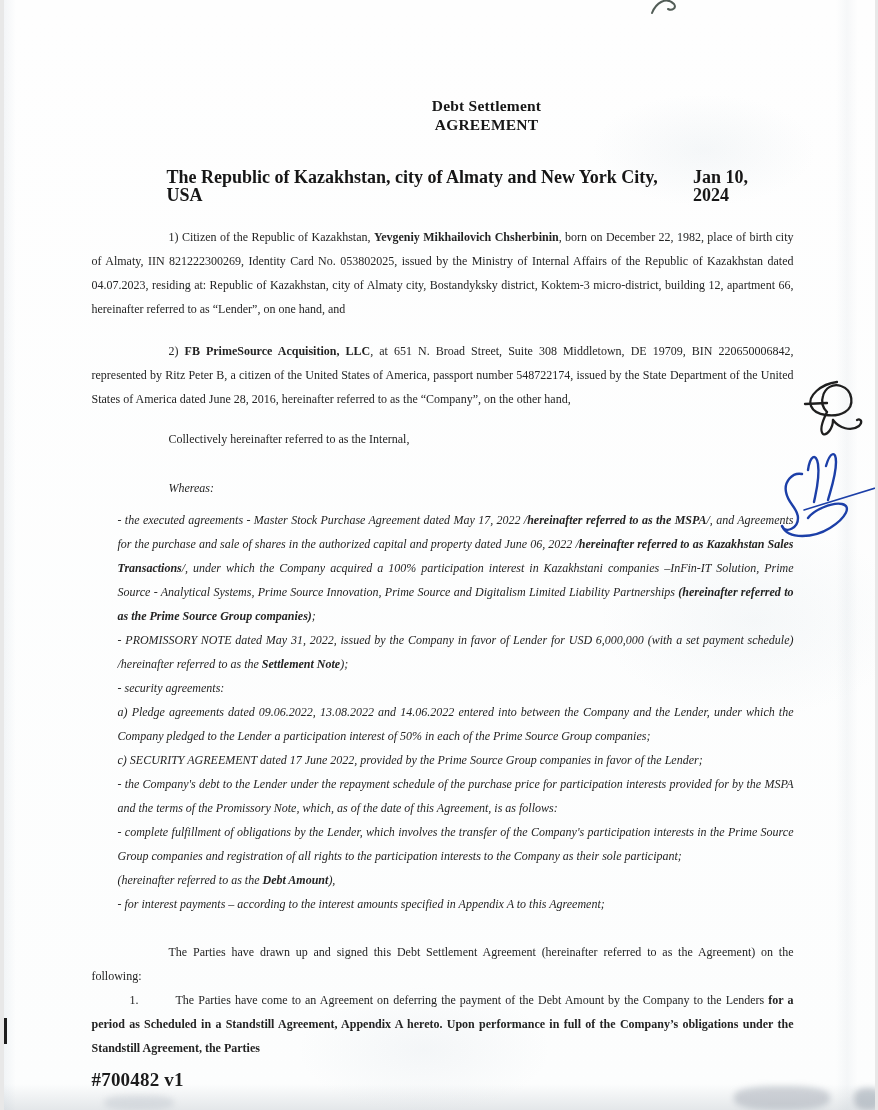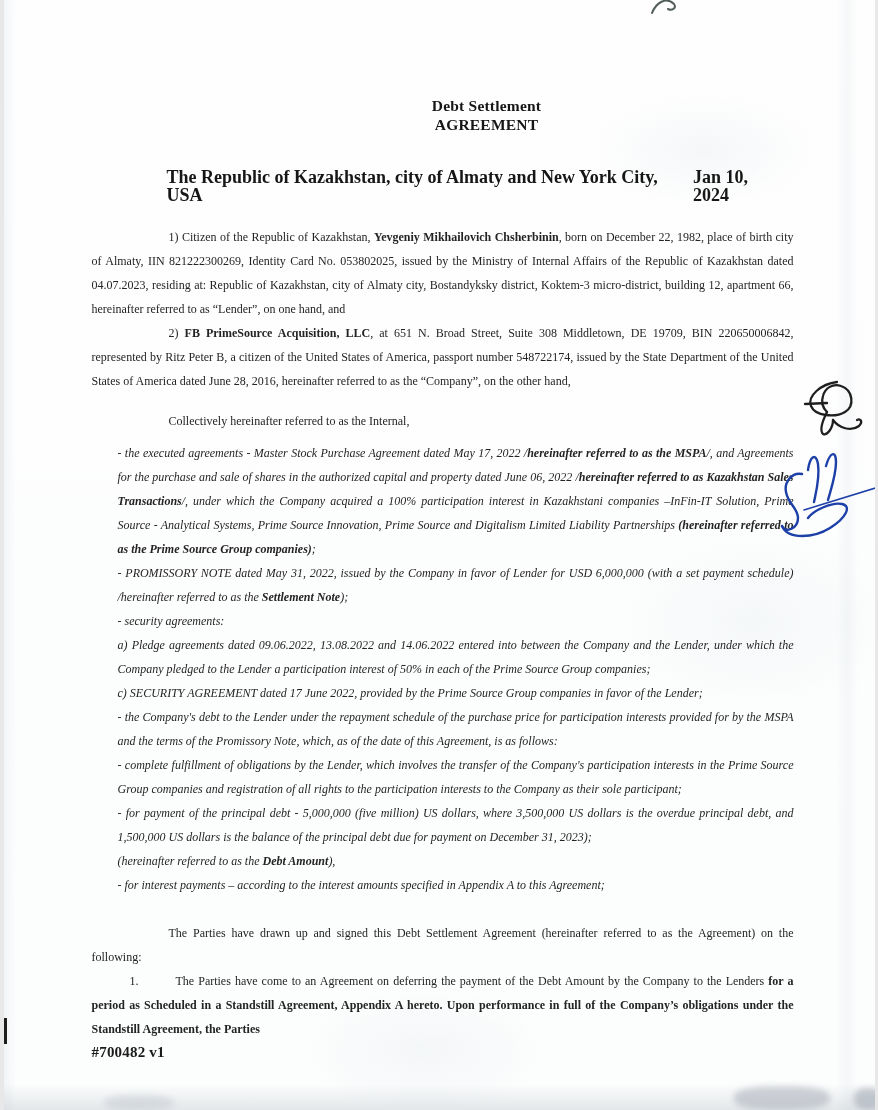--- a/index.html
+++ b/index.html
@@ -27,26 +27,26 @@
     font-weight:bold;font-size:18px;line-height:18px;color:#161616;
     padding-left:75px;padding-right:6px;
   }
   .para{
     margin:0;font-size:12px;line-height:24px;text-align:justify;
     color:#242424;
   }
   .para.indent{text-indent:77px;}
   .para.italic{font-style:italic;}
   .para.ws{margin-left:26px;}
-  .sp-p1{margin-top:21px}.sp-p2{}.sp-p3{margin-top:16px}
+  .sp-p1{margin-top:21px}.sp-p2{margin-top:18px}.sp-p3{margin-top:16px}
   .sp-p4{margin-top:25px}.sp-p5{margin-top:8px}.sp-p16{margin-top:24px}
   .b{font-weight:bold;}
   .num{display:inline-block;margin-left:38px;width:46px;font-style:normal;}
   .doc-footer{
-    margin-top:3px;font-weight:bold;font-size:15px;letter-spacing:.2px;color:#1b1b1b;
+    margin-top:9px;font-weight:bold;font-size:19px;letter-spacing:.2px;color:#1b1b1b;
   }
   .sig{position:absolute;pointer-events:none;}
   .edge-tint-left{position:absolute;left:0;top:0;width:12px;height:1110px;
     background:linear-gradient(to right, rgba(185,198,212,.16), rgba(185,198,212,0));}
   .edge-streak-right{position:absolute;left:832px;top:0;width:22px;height:1110px;
     background:linear-gradient(to right, rgba(175,188,200,0), rgba(175,188,200,.10), rgba(175,188,200,0));}
   .bottom-shadow{position:absolute;left:0;bottom:0;width:878px;height:26px;
     background:linear-gradient(to bottom, rgba(140,152,164,0), rgba(140,152,164,.22));}
   .shadow-patch{position:absolute;border-radius:40%;filter:blur(3px);}
   .patch-1{left:730px;top:1086px;width:96px;height:24px;background:rgba(108,120,136,.30);}
@@ -74,28 +74,28 @@
 
     <div class="heading-row">
       <span>The Republic of Kazakhstan, city of Almaty and New York City, USA</span>
       <span>Jan 10, 2024</span>
     </div>
 
     <div>
         <p class="para indent sp-p1"><span>1) Citizen of the Republic of Kazakhstan, </span><span class="b">Yevgeniy Mikhailovich Chsherbinin</span><span>, born on December 22, 1982, place of birth city of Almaty, IIN 821222300269, Identity Card No. 053802025, issued by the Ministry of Internal Affairs of the Republic of Kazakhstan dated 04.07.2023, residing at: Republic of Kazakhstan, city of Almaty city, Bostandyksky district, Koktem-3 micro-district, building 12, apartment 66, hereinafter referred to as “Lender”, on one hand, and</span></p>
         <p class="para indent sp-p2"><span>2) </span><span class="b">FB PrimeSource Acquisition, LLC</span><span>, at 651 N. Broad Street, Suite 308 Middletown, DE 19709, BIN 220650006842, represented by Ritz Peter B, a citizen of the United States of America, passport number 548722174, issued by the State Department of the United States of America dated June 28, 2016, hereinafter referred to as the “Company”, on the other hand,</span></p>
         <p class="para indent sp-p3"><span>Collectively hereinafter referred to as the Internal,</span></p>
+        <p class="para indent italic sp-p4"><span>Whereas:</span></p>
         <p class="para italic ws sp-p5"><span>- the executed agreements - Master Stock Purchase Agreement dated May 17, 2022 /</span><span class="b">hereinafter referred to as the MSPA</span><span>/, and Agreements for the purchase and sale of shares in the authorized capital and property dated June 06, 2022 /</span><span class="b">hereinafter referred to as Kazakhstan Sales Transactions</span><span>/, under which the Company acquired a 100% participation interest in Kazakhstani companies –InFin-IT Solution, Prime Source - Analytical Systems, Prime Source Innovation, Prime Source and Digitalism Limited Liability Partnerships </span><span class="b">(hereinafter referred to as the Prime Source Group companies)</span><span>;</span></p>
         <p class="para italic ws"><span>- PROMISSORY NOTE dated May 31, 2022, issued by the Company in favor of Lender for USD 6,000,000 (with a set payment schedule) /hereinafter referred to as the </span><span class="b">Settlement Note</span><span>);</span></p>
         <p class="para italic ws"><span>- security agreements:</span></p>
         <p class="para italic ws"><span>a) Pledge agreements dated 09.06.2022, 13.08.2022 and 14.06.2022 entered into between the Company and the Lender, under which the Company pledged to the Lender a participation interest of 50% in each of the Prime Source Group companies;</span></p>
         <p class="para italic ws"><span>c) SECURITY AGREEMENT dated 17 June 2022, provided by the Prime Source Group companies in favor of the Lender;</span></p>
         <p class="para italic ws"><span>- the Company's debt to the Lender under the repayment schedule of the purchase price for participation interests provided for by the MSPA and the terms of the Promissory Note, which, as of the date of this Agreement, is as follows:</span></p>
         <p class="para italic ws"><span>- complete fulfillment of obligations by the Lender, which involves the transfer of the Company's participation interests in the Prime Source Group companies and registration of all rights to the participation interests to the Company as their sole participant;</span></p>
-        <p class="para italic ws"><span>- for payment of the principal debt - 5,000,000 (five million) US dollars, where 3,500,000 US dollars is the overdue principal debt, and 1,500,000 US dollars is the balance of the principal debt due for payment on December 31, 2023);</span></p>
         <p class="para italic ws"><span>(hereinafter referred to as the </span><span class="b">Debt Amount</span><span>),</span></p>
         <p class="para italic ws"><span>- for interest payments – according to the interest amounts specified in Appendix A to this Agreement;</span></p>
         <p class="para indent sp-p16"><span>The Parties have drawn up and signed this Debt Settlement Agreement (hereinafter referred to as the Agreement) on the following:</span></p>
         <p class="para"><span class="num">1.</span><span>The Parties have come to an Agreement on deferring the payment of the Debt Amount by the Company to the Lenders </span><span class="b">for a period as Scheduled in a Standstill Agreement, Appendix A hereto. Upon performance in full of the Company’s obligations under the Standstill Agreement, the Parties</span></p>
       </div>
 
     <div class="doc-footer">#700482 v1</div>
   </div>
 
   <svg class="sig" style="left:793px;top:374px;" width="72" height="64" viewBox="0 0 72 64">

